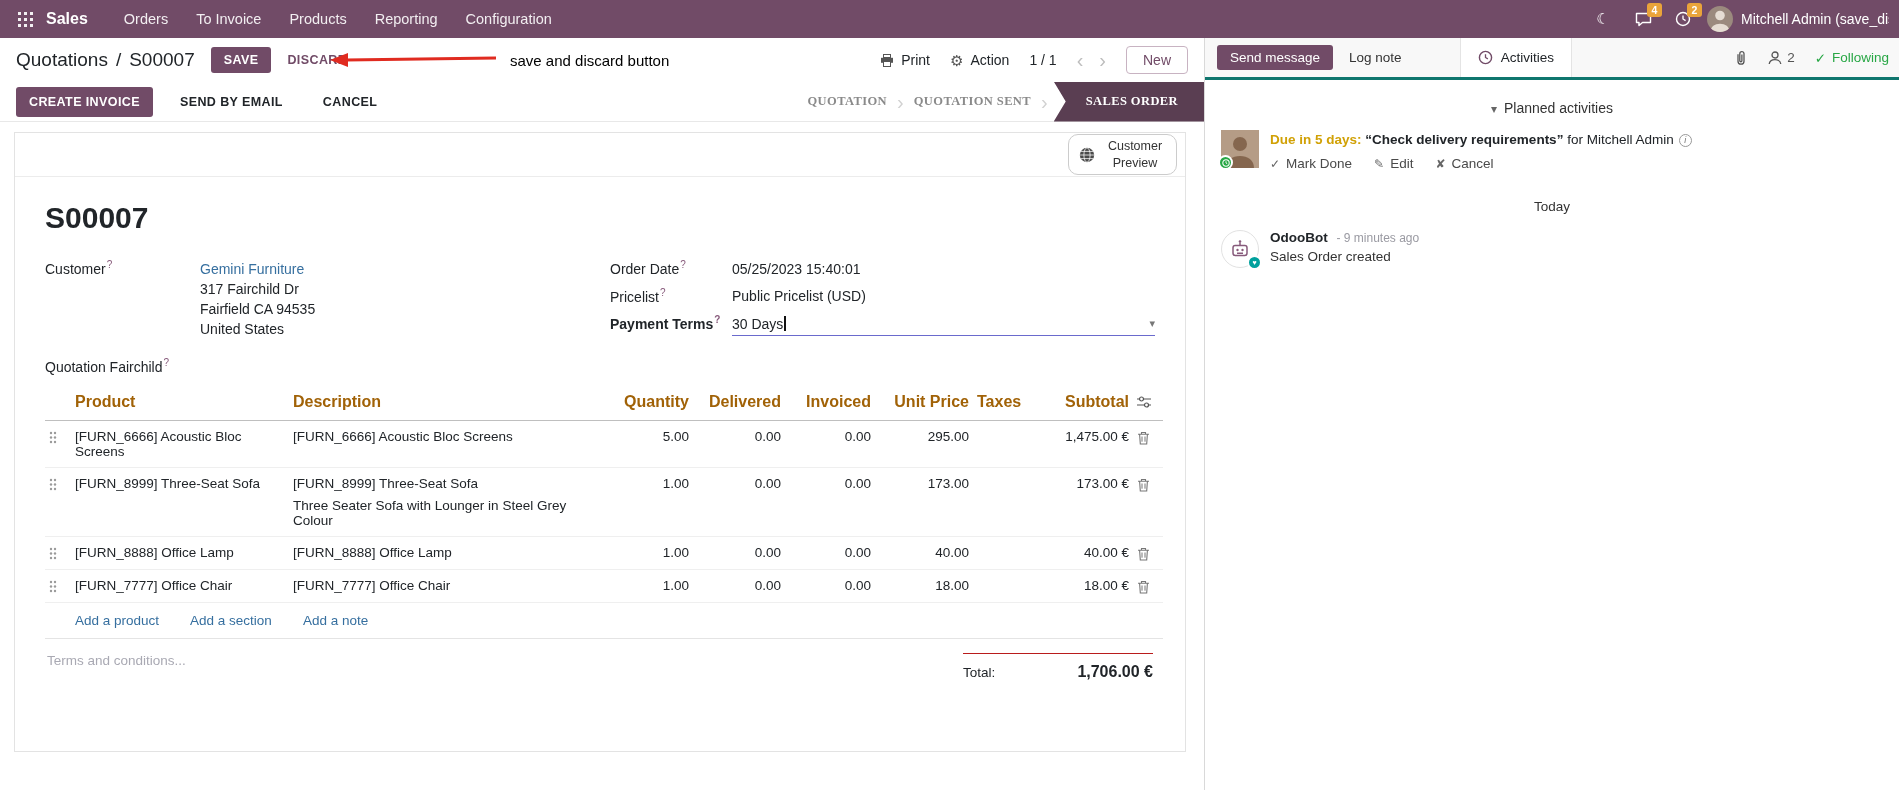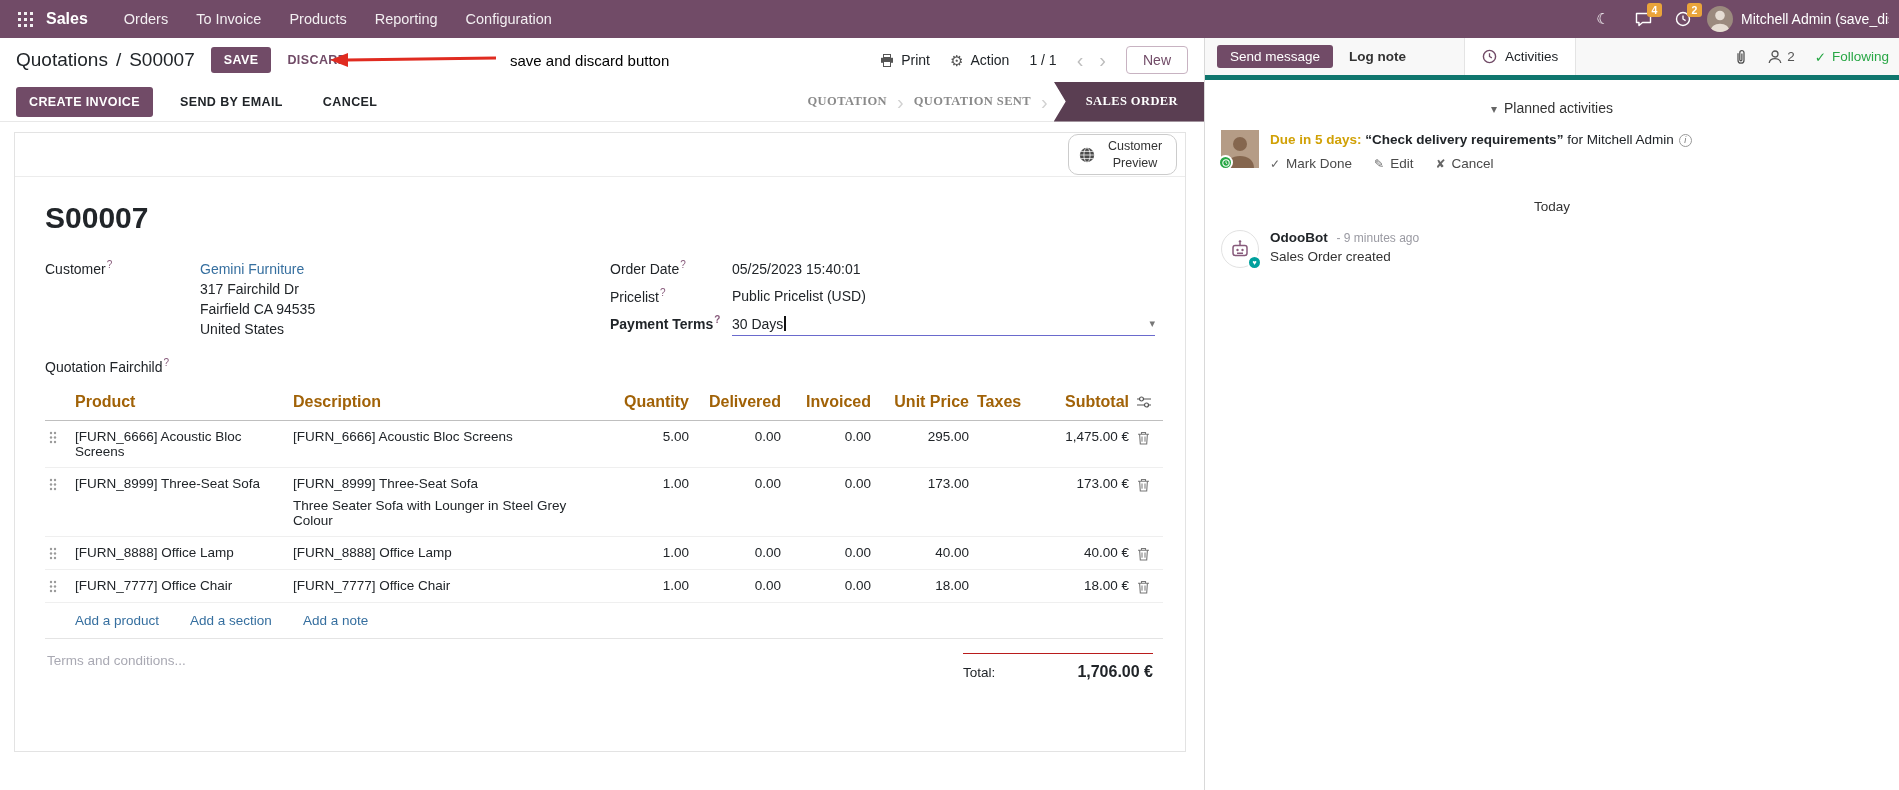--- a/index.html
+++ b/index.html
@@ -94,23 +94,23 @@
   .addrow a{margin-right:28px;font-size:13.5px;}
 
   
   .below-table{display:flex;justify-content:space-between;align-items:flex-start;padding:14px 2px 0;}
   .terms{color:#a9a9b3;font-size:13.5px;cursor:text;}
   .totals{width:190px;border-top:1px solid #b91c1c;padding-top:9px;display:flex;justify-content:space-between;align-items:baseline;}
   .total-label{font-size:13.5px;}
   .total-value{font-size:16px;font-weight:700;}
 
   
-  .chat-bar{height:42px;background:#f8f8f8;border-bottom:5px solid #0f766e;display:flex;align-items:stretch;flex:0 0 42px;}
+  .chat-bar{height:42px;background:#f8f8f8;border-bottom:3px solid #0f766e;display:flex;align-items:stretch;flex:0 0 42px;}
   .btn-send{background:#714B67;color:#fff;border-radius:3px;margin:7px 0 7px 12px;padding:0 13px;font-size:13.5px;display:flex;align-items:center;font-weight:500;}
-  .btn-lognote{padding:0 16px;font-size:13.5px;color:#333;display:flex;align-items:center;font-weight:bold;}
+  .btn-lognote{padding:0 16px;font-size:13.5px;color:#333;display:flex;align-items:center;}
   .tab-activities{margin-left:42px;background:#fff;border-left:1px solid #e4e4e4;border-right:1px solid #e4e4e4;display:flex;align-items:center;gap:8px;padding:0 17px;font-size:13.5px;color:#212529;cursor:pointer;}
   .chat-icons{margin-left:auto;display:flex;align-items:center;gap:20px;padding-right:10px;}
   .clip-btn{cursor:pointer;}
   .followers{display:flex;align-items:center;gap:5px;color:#555;font-size:13.5px;cursor:pointer;}
   .following{display:flex;align-items:center;gap:6px;color:#28a745;font-size:13.5px;font-weight:500;cursor:pointer;white-space:nowrap;}
   .planned-hdr{text-align:center;padding:20px 0 12px;font-size:14px;color:#333;cursor:pointer;}
   .planned-hdr .cc{color:#666;margin-right:7px;font-size:12px;}
   .activity-item{display:flex;padding:2px 16px 0;gap:11px;}
   .av-wrap{position:relative;width:38px;height:38px;flex:0 0 38px;}
   .av{width:38px;height:38px;border-radius:50%;overflow:hidden;}

